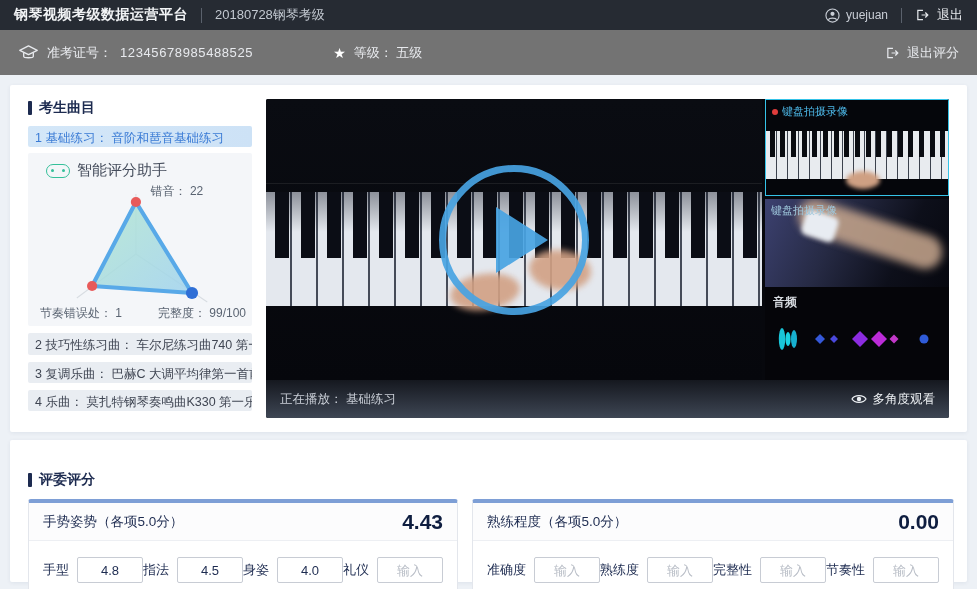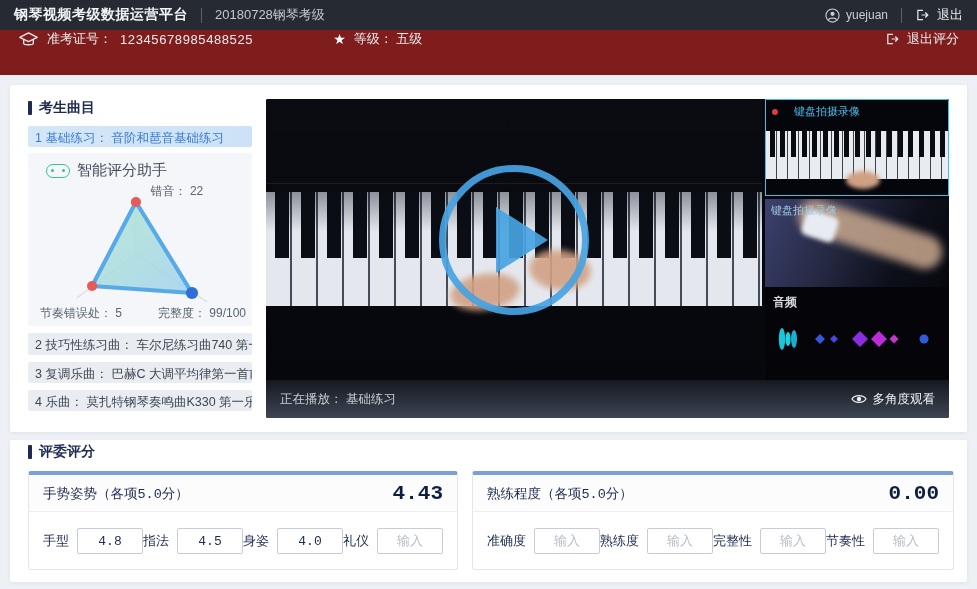--- a/index.html
+++ b/index.html
@@ -9,31 +9,31 @@
   
   .topbar { height:30px; background:#262b33; display:flex; align-items:center; padding:0 14px; }
   .app-title { color:#f2f4f6; font-size:14px; font-weight:bold; letter-spacing:.5px; }
   .vdiv { width:1px; height:15px; background:#5a616c; margin:0 13px; }
   .session-title { color:#c3c9d1; font-size:13px; }
   .topbar-right { margin-left:auto; display:flex; align-items:center; }
   .user-chip { display:flex; align-items:center; gap:6px; color:#c9ced6; font-size:12px; cursor:pointer; }
   .logout-btn { display:flex; align-items:center; gap:7px; color:#e6e9ed; font-size:13px; cursor:pointer; }
   .icon-svg { display:block; }
 
-  .subbar { height:45px; background:#7f1d1d; display:flex; align-items:flex-start; padding:0 18px; }
+  .subbar { height:45px; background:#737373; display:flex; align-items:center; padding:0 18px; }
   .sub-item { display:flex; align-items:center; gap:8px; color:#e8eaee; font-size:13px; }
   .sub-num { letter-spacing:.6px; }
   .level-group { margin-left:80px; }
   .star-glyph { color:#ffffff; font-size:14px; line-height:1; }
   .exit-scoring { margin-left:auto; display:flex; align-items:center; gap:7px; color:#e8eaee; font-size:13px; cursor:pointer; }
 
   
   .card { background:#fff; border-radius:2px; box-shadow:0 1px 4px rgba(20,40,80,.07); margin:10px 10px 0; }
   .card1 { height:347px; display:flex; padding:14px 18px; }
-  .card2 { height:142px; padding:3px 18px 14px; margin-top:8px;font-family:Liberation Mono, monospace; }
+  .card2 { height:142px; padding:31px 18px 14px; margin-top:8px; }
 
   .section-title { display:flex; align-items:center; font-size:14px; font-weight:bold; color:#1d2b50; }
   .section-title::before { content:""; width:4px; height:14px; background:#1d2b50; margin-right:7px; border-radius:1px; }
 
   
   .sidebar { width:224px; margin-right:14px; display:flex; flex-direction:column; }
   .sidebar .section-title { margin-bottom:9px; }
   .song-item { height:25px; line-height:25px; font-size:12.5px; padding:0 7px; border-radius:2px;
     background:#e9edf2; color:#3f4552; margin-bottom:7px; white-space:nowrap; overflow:hidden; cursor:pointer; }
   .song-item.active { background:linear-gradient(90deg,#d4e7f8,#cde2f6); color:#3a7bd5; margin-bottom:6px; }
@@ -65,21 +65,21 @@
   .hand-left { width:70px; height:36px; left:37%; top:calc(33% + 82px); transform:rotate(-8deg); }
   .hand-right { width:62px; height:40px; left:53%; top:calc(33% + 58px); transform:rotate(6deg); }
   .play-button { position:absolute; left:50%; top:50%; transform:translate(-50%,-50%);
     width:150px; height:150px; border:7px solid rgba(72,163,226,.92); border-radius:50%;
     display:flex; align-items:center; justify-content:center; cursor:pointer; }
   .play-triangle { width:0; height:0; border-top:33px solid transparent; border-bottom:33px solid transparent;
     border-left:52px solid rgba(72,163,226,.92); margin-left:16px; }
 
   .side-column { width:184px; margin-left:3px; display:flex; flex-direction:column; }
   .thumb { position:relative; overflow:hidden; cursor:pointer; }
-  .thumb-label { position:absolute; top:4px; left:6px; display:flex; align-items:center; gap:16px; font-size:11px; z-index:3; }
+  .thumb-label { position:absolute; top:4px; left:6px; display:flex; align-items:center; gap:4px; font-size:11px; z-index:3; }
   .rec-dot { width:6px; height:6px; border-radius:50%; background:#e03c3c; }
   .thumb1 { height:97px; border:1px solid #35c3e8; background:#05060b; margin-bottom:3px; }
   .thumb1 .thumb-label { color:#4db8e8; }
   .t1-piano { position:absolute; left:0; right:0; bottom:16px; height:48px;
     background:repeating-linear-gradient(90deg,#e8ebef 0 10px,#3c424e 10px 11px); }
   .t1-piano::before { content:""; position:absolute; top:0; left:0; right:0; height:55%;
     background:repeating-linear-gradient(90deg,transparent 0 4px,#0a0c12 4px 9px,transparent 9px 14px,#0a0c12 14px 19px,transparent 19px 25px,#0a0c12 25px 30px,transparent 30px 32px); }
   .t1-hand { position:absolute; bottom:6px; left:44%; width:34px; height:18px; background:#cfa083; border-radius:50%; filter:blur(2px); }
   .thumb2 { height:88px; background:linear-gradient(115deg,#3c4170 0%,#262a44 38%,#0d0f1a 72%,#07080f 100%); margin-bottom:0; }
   .thumb2 .thumb-label { color:#9fc8dd; }
@@ -179,21 +179,21 @@
           </defs>
           <path d="M100 72 L100 12" stroke="#d8dde2" stroke-width="1"></path>
           <path d="M100 72 L42 116" stroke="#d8dde2" stroke-width="1"></path>
           <path d="M100 72 L170 120" stroke="#d8dde2" stroke-width="1"></path>
           <polygon points="100,20 155,111 57,104" fill="url(#radGrad)" fill-opacity="0.85" stroke="#58a9e8" stroke-width="4" stroke-linejoin="round"></polygon>
           <circle cx="100" cy="20" r="5" fill="#e85a5a"></circle>
           <circle cx="57" cy="104" r="5" fill="#e85a5a"></circle>
           <circle cx="155" cy="111" r="6" fill="#2f6fd6"></circle>
         </svg>
         <span class="radar-label lbl-err">错音： 22</span>
-        <span class="radar-label lbl-rhythm">节奏错误处： 5</span>
+        <span class="radar-label lbl-rhythm">节奏错误处： 1</span>
         <span class="radar-label lbl-comp">完整度： 99/100</span>
       </div>
     </div>
 
     <div class="song-item">2 技巧性练习曲： 车尔尼练习曲740 第一首</div>
     <div class="song-item">3 复调乐曲： 巴赫C 大调平均律第一首前奏曲</div>
     <div class="song-item">4 乐曲： 莫扎特钢琴奏鸣曲K330 第一乐章</div>
   </div>
 
   <div class="video-shell">

